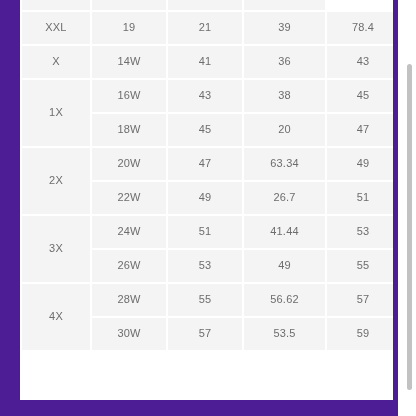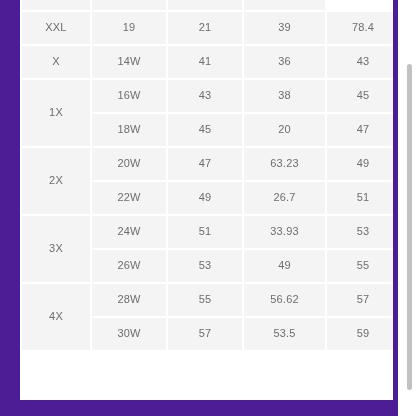--- a/index.html
+++ b/index.html
@@ -145,34 +145,34 @@
             <tr>
               <td>18W</td>
               <td>45</td>
               <td>20</td>
               <td>47</td>
             </tr>
             <tr>
               <td class="group-label" rowspan="2">2X</td>
               <td>20W</td>
               <td>47</td>
-              <td>63.23</td>
+              <td>63.34</td>
               <td>49</td>
             </tr>
             <tr>
               <td>22W</td>
               <td>49</td>
               <td>26.7</td>
               <td>51</td>
             </tr>
             <tr>
               <td class="group-label" rowspan="2">3X</td>
               <td>24W</td>
               <td>51</td>
-              <td>33.93</td>
+              <td>41.44</td>
               <td>53</td>
             </tr>
             <tr>
               <td>26W</td>
               <td>53</td>
               <td>49</td>
               <td>55</td>
             </tr>
             <tr>
               <td class="group-label" rowspan="2">4X</td>

